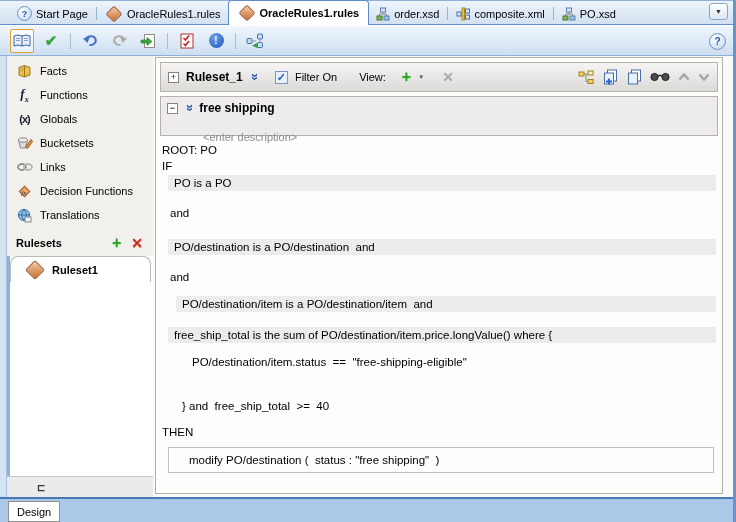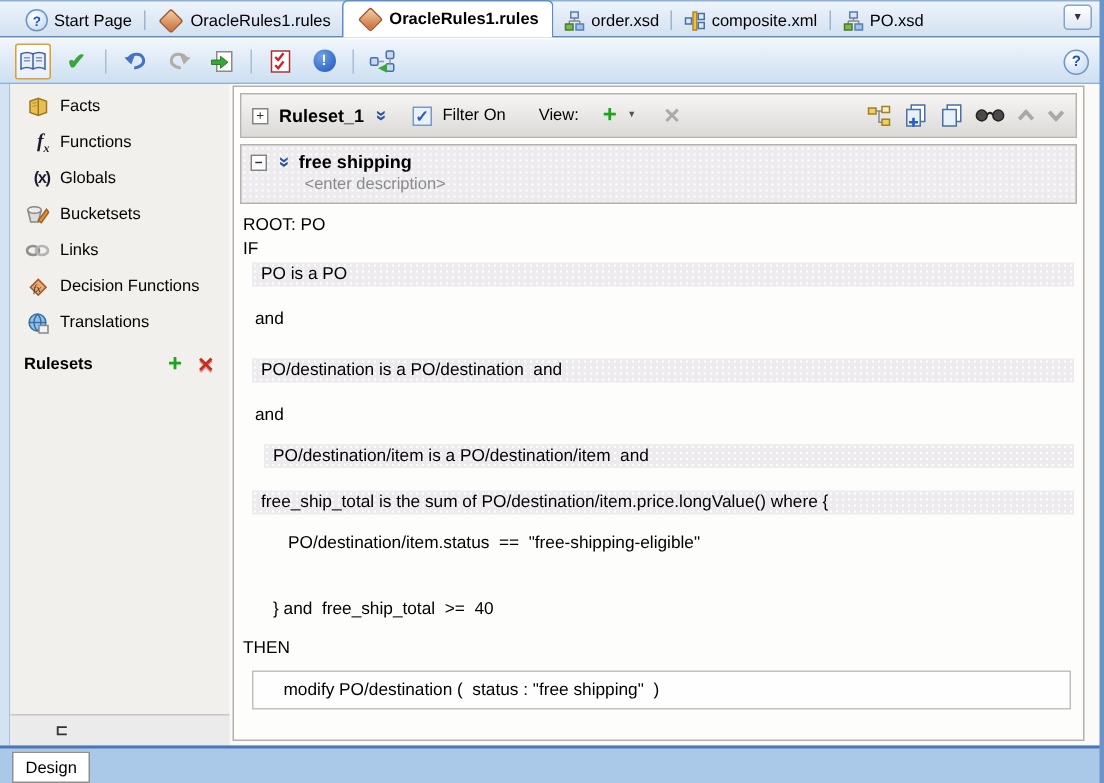--- a/index.html
+++ b/index.html
@@ -40,21 +40,21 @@
   .toolbar-help{position:absolute;right:10px;top:33px;width:15px;height:15px;font-size:10px}
 
   
   .leftstrip{position:absolute;left:0;top:56px;width:7px;height:441px;background:#d4e3f2;border-right:1px solid #a8c0dc;box-sizing:border-box}
   .content{position:absolute;left:7px;top:56px;width:726px;height:441px;background:#fbfaf8}
 
   
   .sidebar{position:absolute;left:0;top:0;width:146px;height:441px;background:#f2f0ec}
   .nav{padding-top:3px}
   .nav-item{height:24px;display:flex;align-items:center;gap:7px;padding-left:9px;cursor:default}
-  .nav-item .ic{width:17px;display:flex;justify-content:flex-end}
+  .nav-item .ic{width:17px;display:flex;justify-content:center}
   .fx-glyph{font-family:"Liberation Serif",serif;font-style:italic;font-weight:bold;font-size:13px;color:#1a1a2e}
   .fx-glyph sub{font-size:8px}
   .gx-glyph{font-weight:bold;font-size:11px;color:#1a1a2e;letter-spacing:-1px}
   .rs-header{margin-top:6px;height:20px;display:flex;align-items:center;padding:0 10px 0 9px;font-weight:bold}
   .rs-header .sp{flex:1}
   .plus-glyph{color:#22a022;font-weight:bold;font-size:16px;line-height:14px;text-shadow:0 1px 0 #9e9}
   .x-glyph{color:#c23020;font-weight:bold;font-size:14px;line-height:14px;text-shadow:0 1px 0 #e99}
   .rs-panel{position:absolute;left:0;right:0;top:200px;bottom:20px;background:#fff;border-left:3px solid #8cb2e0}
   .ruleset-tab{height:25px;margin-right:2px;background:#fff;border:1px solid #bcbab6;border-bottom:none;
                border-radius:8px 8px 0 0;display:flex;align-items:center;padding-left:14px;font-weight:bold;gap:7px}
@@ -77,21 +77,21 @@
            background:linear-gradient(#fff,#e2e2e2)}
   .view-dd .arrow{font-size:7px;color:#222;margin-left:6px}
   .caret-small{font-size:6px;color:#555}
   .x-gray{color:#aaa;font-weight:bold;font-size:14px}
   .right-icons{margin-left:auto;display:flex;align-items:center;gap:8px}
 
   
   .dots{background-color:#edebee;background-image:radial-gradient(#ffffff 22%,rgba(255,255,255,0) 24%);background-size:4px 4px}
   .rulebox{margin:2px 4px 0 4px;height:40px;border:1px solid #b5b2ae;box-sizing:border-box;padding:4px 6px 0 6px}
   .rb-line1{display:flex;align-items:center;gap:7px;font-weight:bold;font-size:12px}
-  .rb-desc{color:#8a8a8a;margin-left:36px;margin-top:2px}
+  .rb-desc{color:#8a8a8a;margin-left:36px;margin-top:16px}
 
   .rulebody{padding:5px 4px 0 6px;font-size:11.5px}
   .ln{line-height:14px}
   .bold{font-weight:normal}
   .crow{height:16px;line-height:16px;padding-left:6px;margin-right:2px;white-space:pre}
   .prow{line-height:14px;white-space:pre}
   .ml6{margin-left:6px}.ml14{margin-left:14px}
   .pl8{padding-left:8px}.pl20{padding-left:20px}.pl30{padding-left:30px}
   .mt2{margin-top:2px}.mt12{margin-top:12px}
   .mt15{margin-top:15px}.mt19{margin-top:19px}.mt30{margin-top:30px}
@@ -290,20 +290,26 @@
           </span>
         <span>Translations</span>
       </div>
     </div>
     <div class="rs-header">
       <span>Rulesets</span>
       <span class="sp"></span>
       <span class="plus-glyph">+</span>
       <span style="width:10px"></span>
       <span class="x-glyph">✕</span>
+    </div>
+    <div class="rs-panel">
+      <div class="ruleset-tab">
+        <span class="diamond"></span>
+        <span>Ruleset1</span>
+      </div>
     </div>
     <div class="sidebar-bottom">
       <span>⊏</span>
     </div>
   </div>
 
   <div class="mainpanel">
 
     <div class="rs-toolbar">
       <span class="pm">+</span>

